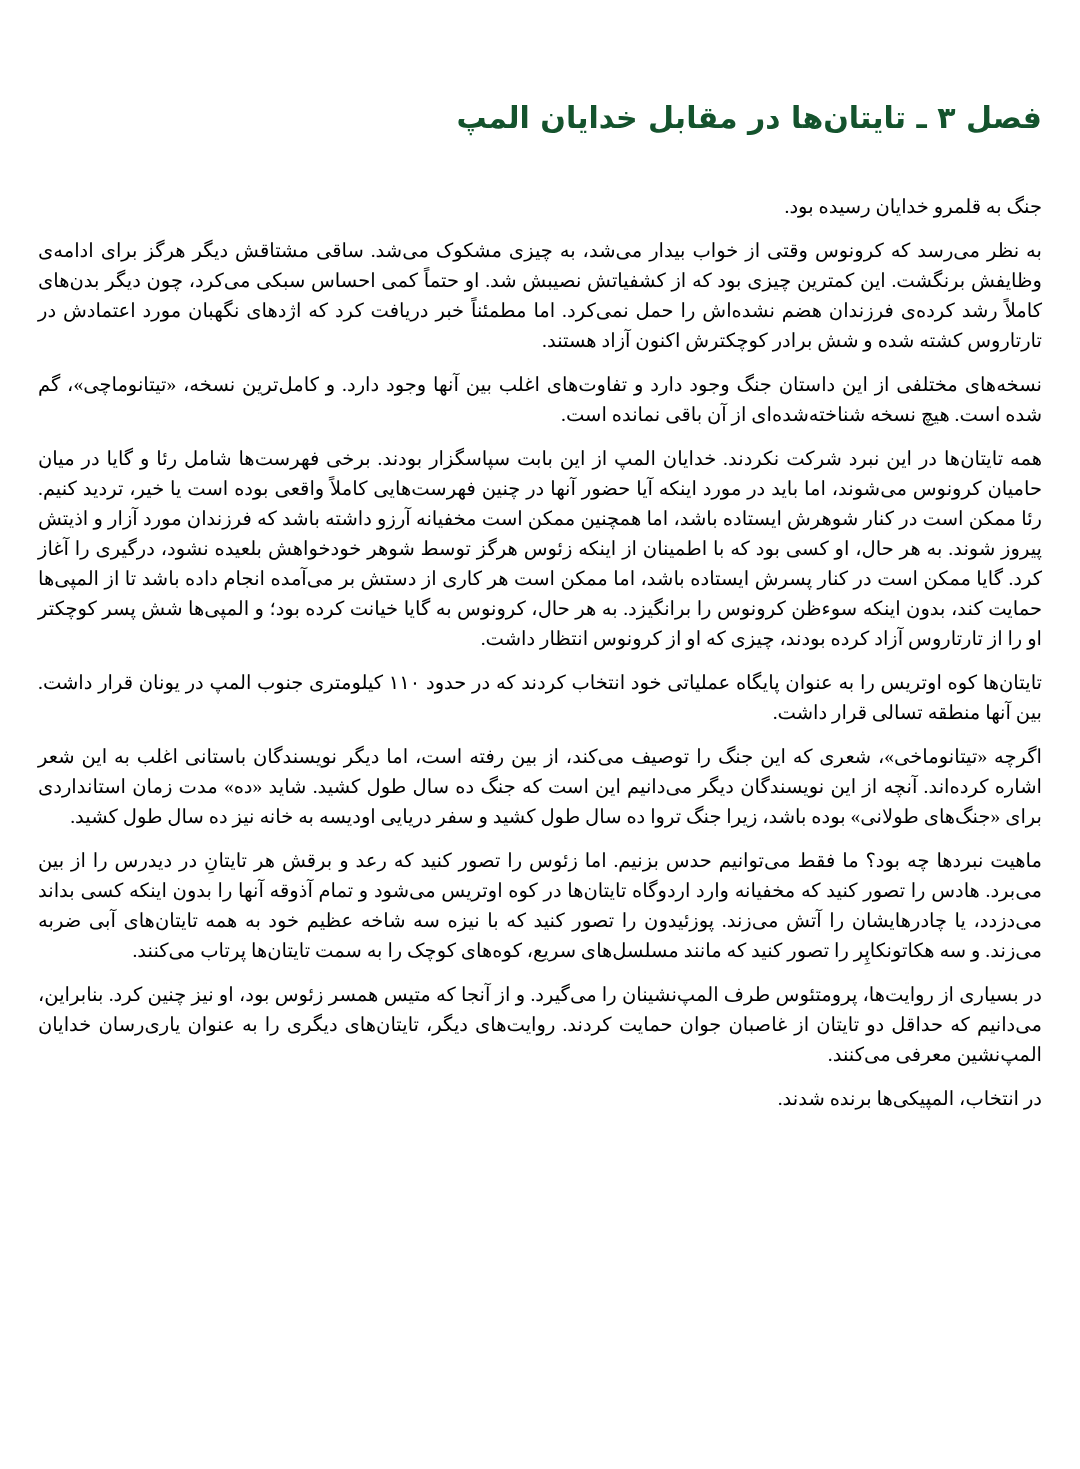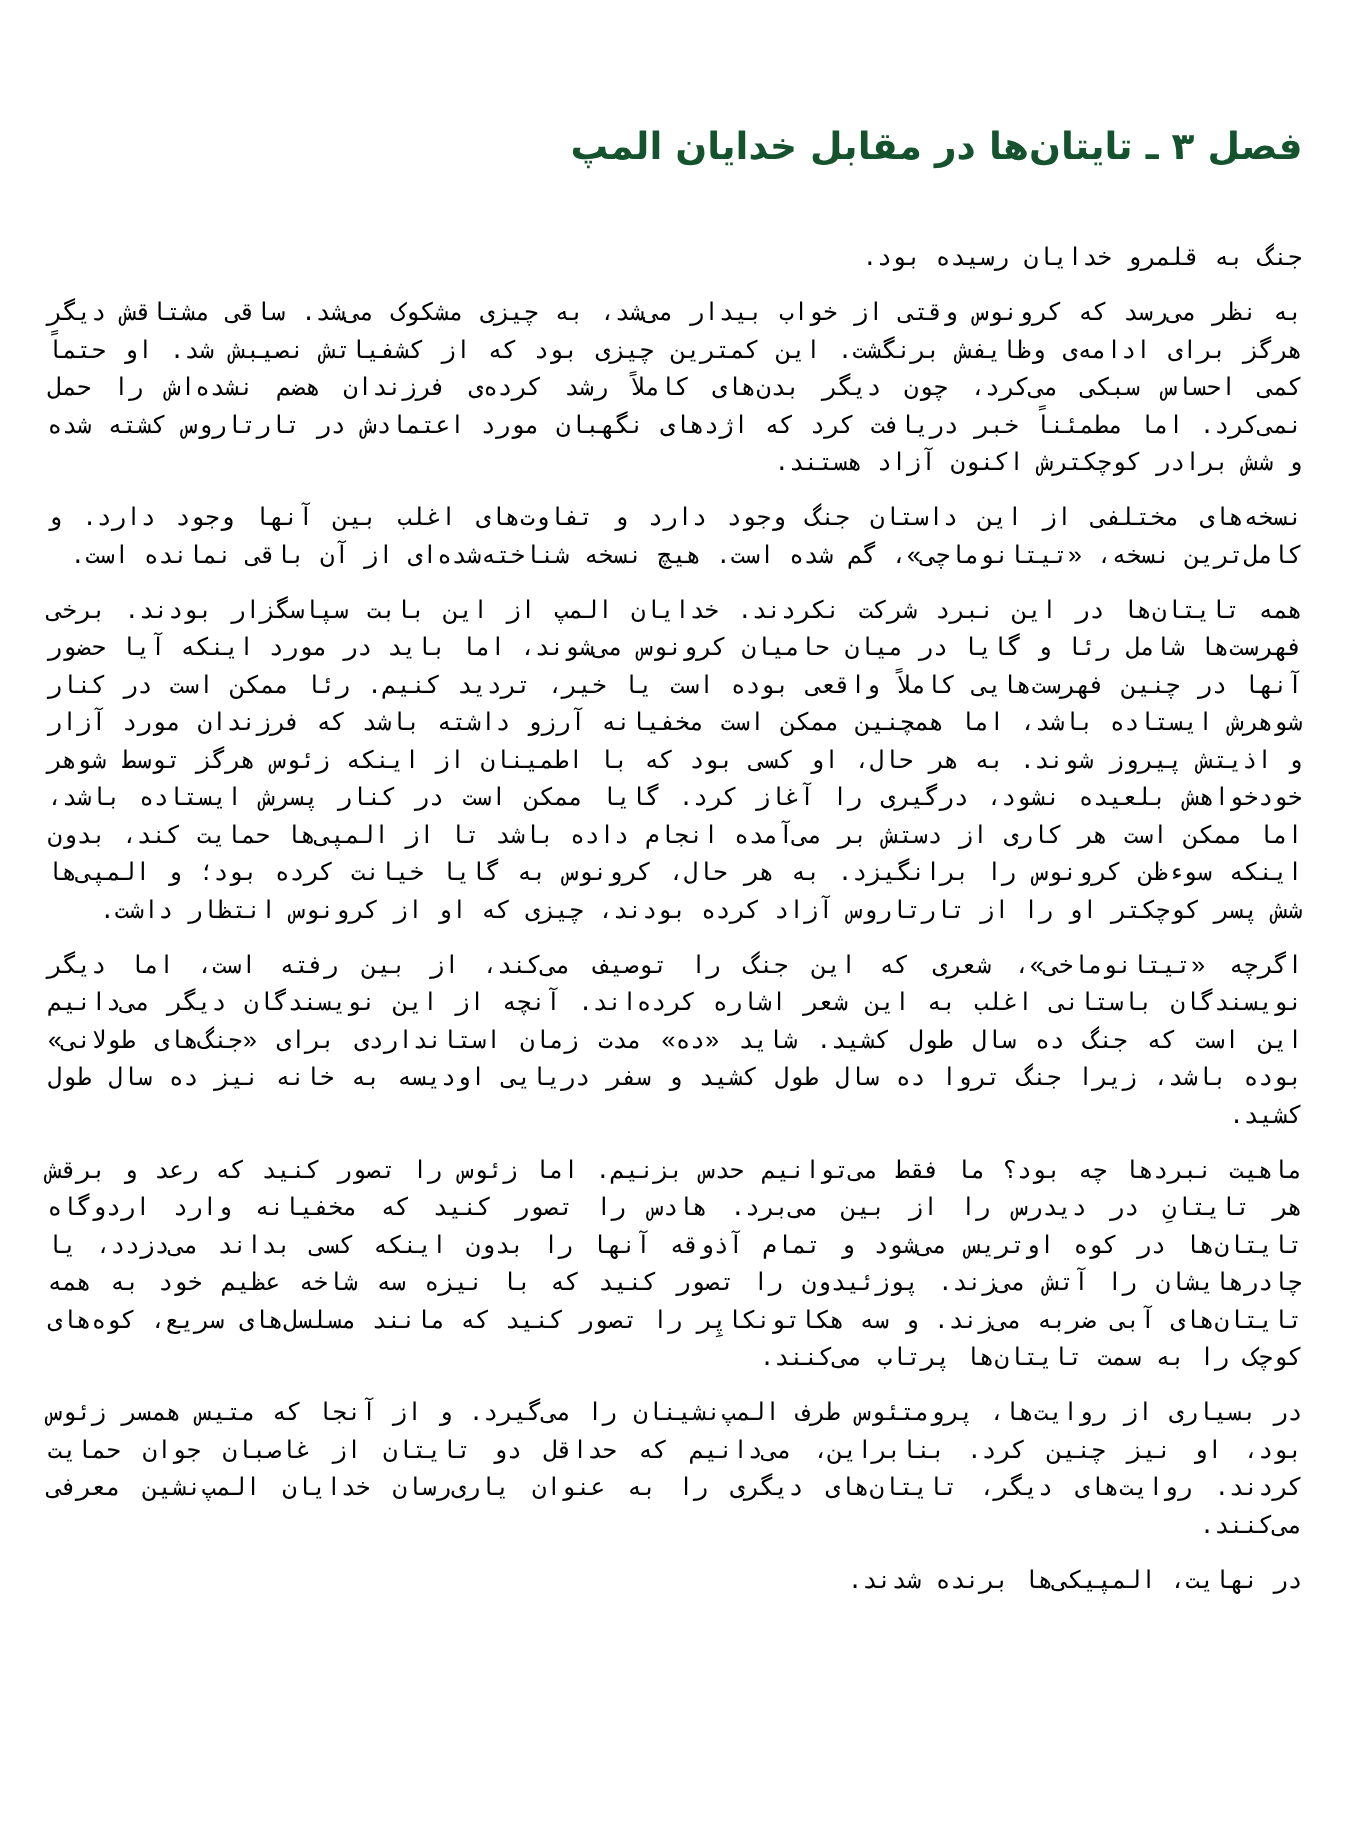--- a/index.html
+++ b/index.html
@@ -26,36 +26,37 @@
     .chapter-title {
       font-family: "DejaVu Sans", "Liberation Sans", sans-serif;
       font-weight: bold;
       font-size: 30px;
       line-height: 44px;
       margin: 0 0 52px 0;
       padding: 0;
       color: #14532d;
     }
     .para {
-      font-family: Liberation Mono, monospace;
+      font-family: Liberation Serif, serif;
       font-size: 19.5px;
       line-height: 30px;
       margin: 0 0 14px 0;
       text-align: justify;
       text-align-last: right;
       color: #000000;
     }
   </style>
 </head>
 <body>
 
 <div class="page">
   <h1 class="chapter-title">فصل ۳ ـ تایتان‌ها در مقابل خدایان المپ</h1>
 
   <p class="para">جنگ به قلمرو خدایان رسیده بود.</p>
   <p class="para">به نظر می‌رسد که کرونوس وقتی از خواب بیدار می‌شد، به چیزی مشکوک می‌شد. ساقی مشتاقش دیگر هرگز برای ادامه‌ی وظایفش برنگشت. این کمترین چیزی بود که از کشفیاتش نصیبش شد. او حتماً کمی احساس سبکی می‌کرد، چون دیگر بدن‌های کاملاً رشد کرده‌ی فرزندان هضم نشده‌اش را حمل نمی‌کرد. اما مطمئناً خبر دریافت کرد که اژدهای نگهبان مورد اعتمادش در تارتاروس کشته شده و شش برادر کوچکترش اکنون آزاد هستند.</p>
   <p class="para">نسخه‌های مختلفی از این داستان جنگ وجود دارد و تفاوت‌های اغلب بین آنها وجود دارد. و کامل‌ترین نسخه، «تیتانوماچی»، گم شده است. هیچ نسخه شناخته‌شده‌ای از آن باقی نمانده است.</p>
   <p class="para">همه تایتان‌ها در این نبرد شرکت نکردند. خدایان المپ از این بابت سپاسگزار بودند. برخی فهرست‌ها شامل رئا و گایا در میان حامیان کرونوس می‌شوند، اما باید در مورد اینکه آیا حضور آنها در چنین فهرست‌هایی کاملاً واقعی بوده است یا خیر، تردید کنیم. رئا ممکن است در کنار شوهرش ایستاده باشد، اما همچنین ممکن است مخفیانه آرزو داشته باشد که فرزندان مورد آزار و اذیتش پیروز شوند. به هر حال، او کسی بود که با اطمینان از اینکه زئوس هرگز توسط شوهر خودخواهش بلعیده نشود، درگیری را آغاز کرد. گایا ممکن است در کنار پسرش ایستاده باشد، اما ممکن است هر کاری از دستش بر می‌آمده انجام داده باشد تا از المپی‌ها حمایت کند، بدون اینکه سوءظن کرونوس را برانگیزد. به هر حال، کرونوس به گایا خیانت کرده بود؛ و المپی‌ها شش پسر کوچکتر او را از تارتاروس آزاد کرده بودند، چیزی که او از کرونوس انتظار داشت.</p>
+  <p class="para">تایتان‌ها کوه اوتریس را به عنوان پایگاه عملیاتی خود انتخاب کردند که در حدود ۱۱۰ کیلومتری جنوب المپ در یونان قرار داشت. بین آنها منطقه تسالی قرار داشت.</p>
   <p class="para">اگرچه «تیتانوماخی»، شعری که این جنگ را توصیف می‌کند، از بین رفته است، اما دیگر نویسندگان باستانی اغلب به این شعر اشاره کرده‌اند. آنچه از این نویسندگان دیگر می‌دانیم این است که جنگ ده سال طول کشید. شاید «ده» مدت زمان استانداردی برای «جنگ‌های طولانی» بوده باشد، زیرا جنگ تروا ده سال طول کشید و سفر دریایی اودیسه به خانه نیز ده سال طول کشید.</p>
   <p class="para">ماهیت نبردها چه بود؟ ما فقط می‌توانیم حدس بزنیم. اما زئوس را تصور کنید که رعد و برقش هر تایتانِ در دیدرس را از بین می‌برد. هادس را تصور کنید که مخفیانه وارد اردوگاه تایتان‌ها در کوه اوتریس می‌شود و تمام آذوقه آنها را بدون اینکه کسی بداند می‌دزدد، یا چادرهایشان را آتش می‌زند. پوزئیدون را تصور کنید که با نیزه سه شاخه عظیم خود به همه تایتان‌های آبی ضربه می‌زند. و سه هکاتونکاپِر را تصور کنید که مانند مسلسل‌های سریع، کوه‌های کوچک را به سمت تایتان‌ها پرتاب می‌کنند.</p>
   <p class="para">در بسیاری از روایت‌ها، پرومتئوس طرف المپ‌نشینان را می‌گیرد. و از آنجا که متیس همسر زئوس بود، او نیز چنین کرد. بنابراین، می‌دانیم که حداقل دو تایتان از غاصبان جوان حمایت کردند. روایت‌های دیگر، تایتان‌های دیگری را به عنوان یاری‌رسان خدایان المپ‌نشین معرفی می‌کنند.</p>
-  <p class="para">در نهایت، المپیکی‌ها برنده شدند.</p>
+  <p class="para">در انتخاب، المپیکی‌ها برنده شدند.</p>
 </div>
 
 </body></html>

